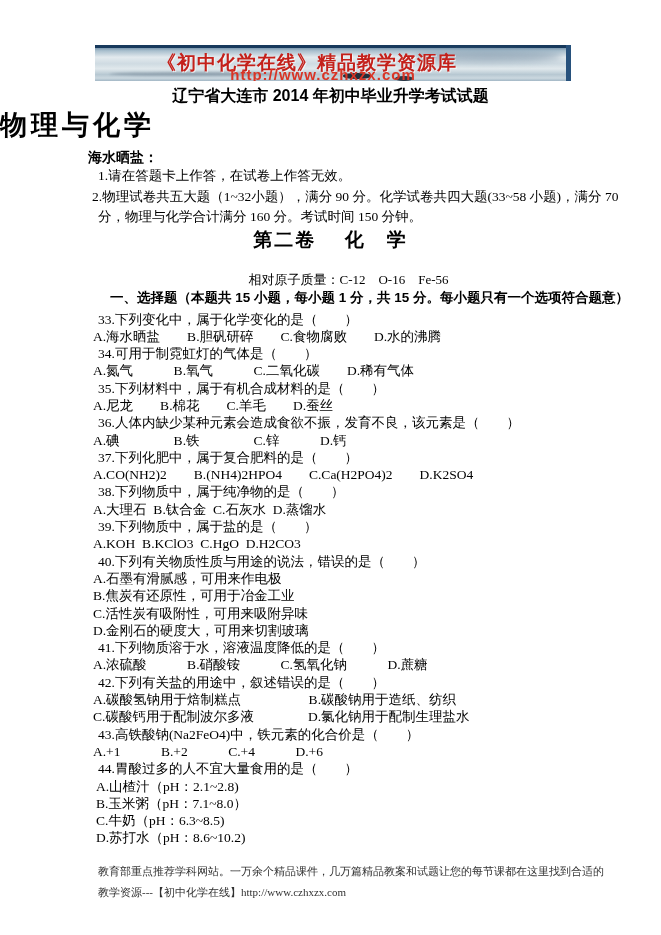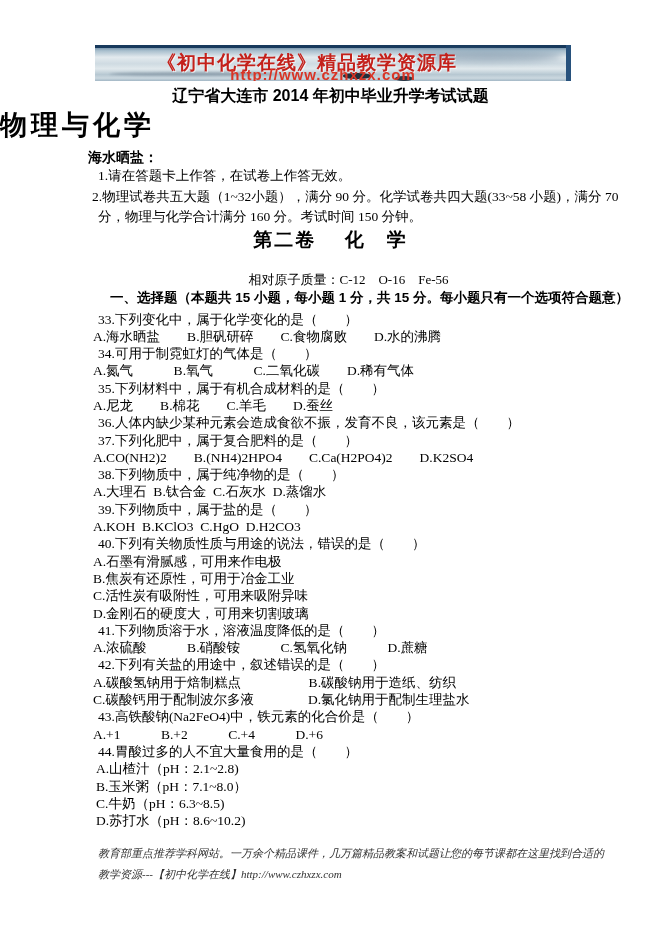--- a/index.html
+++ b/index.html
@@ -46,21 +46,21 @@
   .part-h{margin-left:110px;font-weight:bold;font-size:13.5px;line-height:18px;white-space:pre;
     font-family:"Liberation Sans","DejaVu Sans",sans-serif;}
   
   .questions{margin-top:4px;}
   .qline{font-size:13.5px;line-height:17.3px;white-space:pre;}
   .stem{margin-left:98px;}
   .opt{margin-left:93px;}
   .opt44{margin-left:96px;}
   
   .footer{margin-top:14px;}
-  .f-line{margin-left:98px;font-style:italic;color:#303030;font-size:11px;line-height:21px;white-space:pre;}
+  .f-line{margin-left:98px;color:#303030;font-size:11px;line-height:21px;white-space:pre;}
 </style>
 </head>
 <body>
 
 <div class="banner">
   <div class="mist"></div>
   <div class="streak"></div>
   <div class="boat1"></div>
   <div class="boat2"></div>
   <div class="banner-title">《初中化学在线》精品教学资源库</div>
@@ -83,20 +83,21 @@
   <div class="qline stem">33.下列变化中，属于化学变化的是（　　）</div>
   <div class="qline opt">A.海水晒盐　　B.胆矾研碎　　C.食物腐败　　D.水的沸腾</div>
 
   <div class="qline stem">34.可用于制霓虹灯的气体是（　　）</div>
   <div class="qline opt">A.氮气　　　B.氧气　　　C.二氧化碳　　D.稀有气体</div>
 
   <div class="qline stem">35.下列材料中，属于有机合成材料的是（　　）</div>
   <div class="qline opt">A.尼龙　　B.棉花　　C.羊毛　　D.蚕丝</div>
 
   <div class="qline stem">36.人体内缺少某种元素会造成食欲不振，发育不良，该元素是（　　）</div>
+  <div class="qline opt">A.碘　　　　B.铁　　　　C.锌　　　D.钙</div>
 
   <div class="qline stem">37.下列化肥中，属于复合肥料的是（　　）</div>
   <div class="qline opt">A.CO(NH2)2　　B.(NH4)2HPO4　　C.Ca(H2PO4)2　　D.K2SO4</div>
 
   <div class="qline stem">38.下列物质中，属于纯净物的是（　　）</div>
   <div class="qline opt">A.大理石  B.钛合金  C.石灰水  D.蒸馏水</div>
 
   <div class="qline stem">39.下列物质中，属于盐的是（　　）</div>
   <div class="qline opt">A.KOH  B.KClO3  C.HgO  D.H2CO3</div>
 

